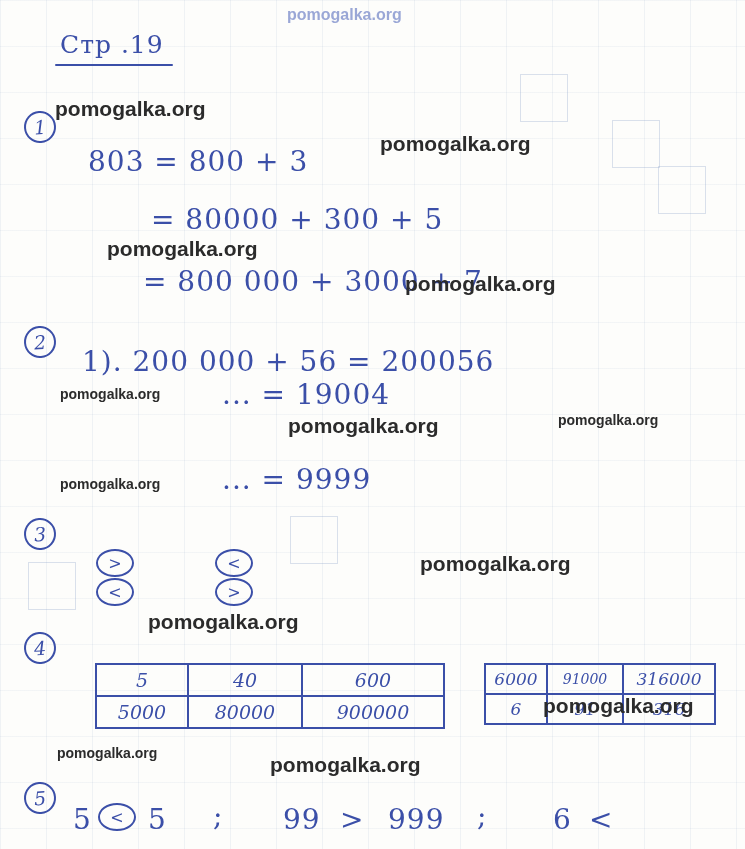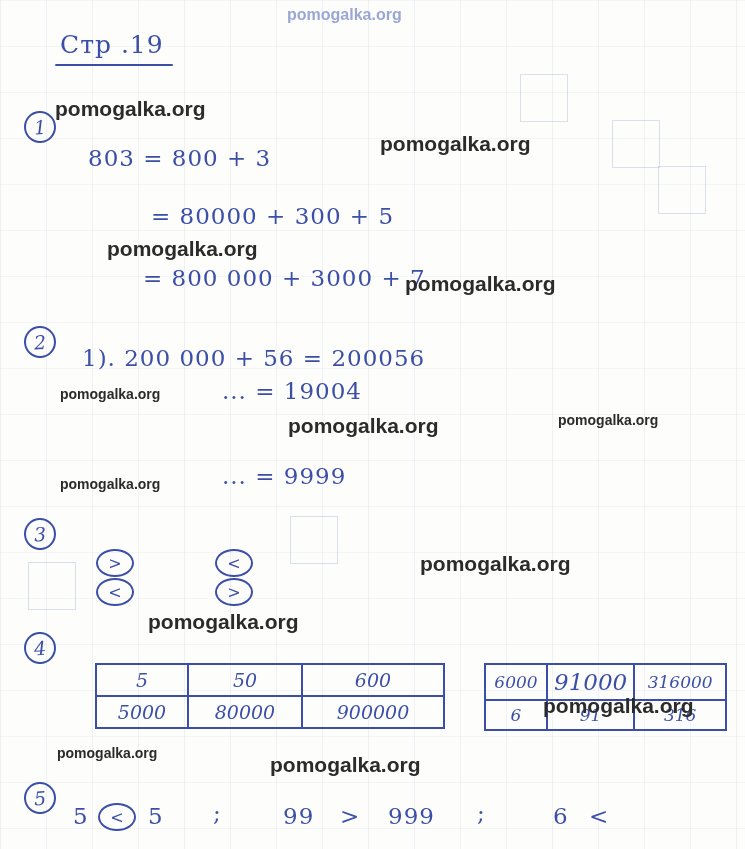--- a/index.html
+++ b/index.html
@@ -18,21 +18,21 @@
       #fdfdfb;
   }
   
   .hw{
     position:absolute;
     color:#3b4fa8;
     font-family:"DejaVu Serif",serif;
     white-space:nowrap;
     letter-spacing:1px;
   }
-  .hw.big{font-size:23px;}
+  .hw.big{font-size:28px;}
   .wm{
     position:absolute;
     color:#2b2b2b;
     font-family:"Liberation Sans",sans-serif;
     font-weight:bold;
     white-space:nowrap;
   }
   .wm.top{color:#9aa7d6;font-weight:bold;}
   .circnum{
     position:absolute;
@@ -111,36 +111,36 @@
   <div class="ovalsign" style="left:215px;top:549px;">&lt;</div>
   <div class="ovalsign" style="left:96px;top:578px;">&lt;</div>
   <div class="ovalsign" style="left:215px;top:578px;">&gt;</div>
 
   <div class="circnum" style="left:24px;top:632px;">4</div>
 
   <table class="grid" style="left:95px;top:663px;">
     <tbody>
         <tr>
       <td style="width:78px;">5</td>
-      <td style="width:100px;">50</td>
+      <td style="width:100px;">40</td>
       <td style="width:128px;">600</td>
     </tr>
     <tr>
       <td>5000</td>
       <td>80000</td>
       <td>900000</td>
     </tr>
   </tbody>
     </table>
 
   <table class="grid" style="left:484px;top:663px;">
     <tbody>
         <tr>
       <td style="width:48px;font-size:17px;">6000</td>
-      <td style="width:62px;font-size:23px;margin-top:32px;">91000</td>
+      <td style="width:62px;font-size:14px;margin-top:32px;">91000</td>
       <td style="width:78px;font-size:17px;">316000</td>
     </tr>
     <tr>
       <td style="font-size:17px;">6</td>
       <td style="font-size:17px;">91</td>
       <td style="font-size:17px;">316</td>
     </tr>
   </tbody>
     </table>
 

